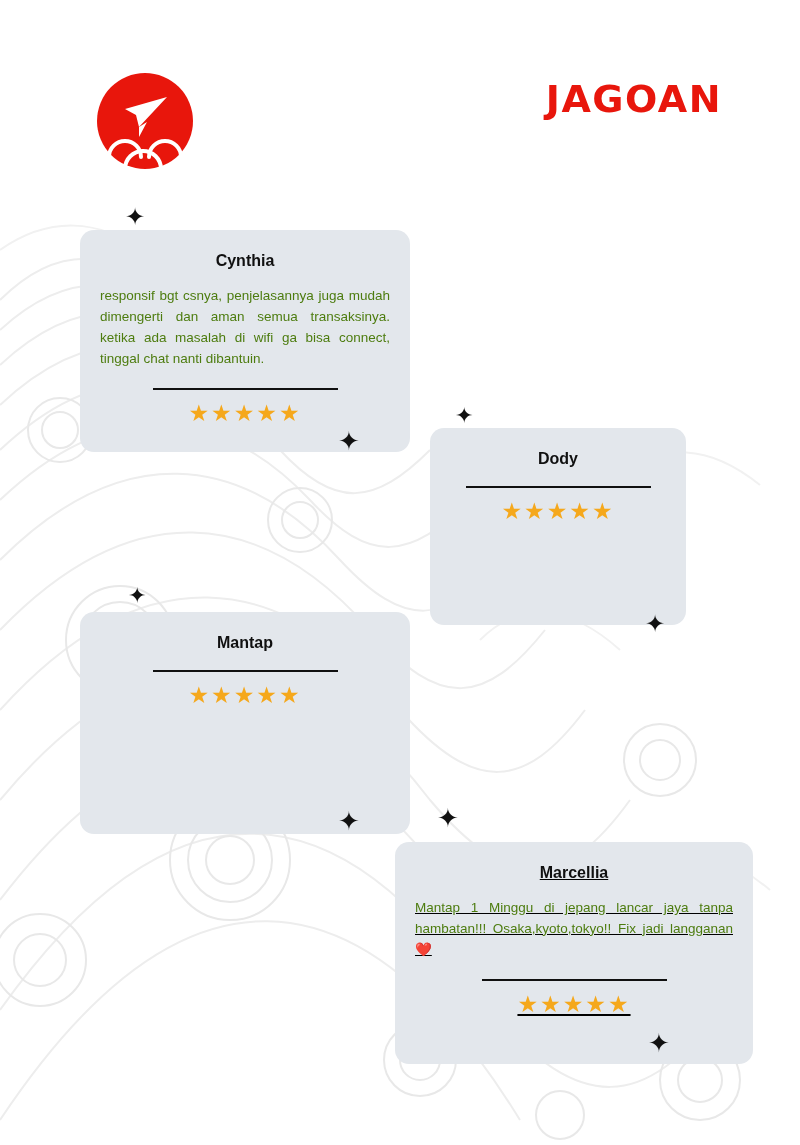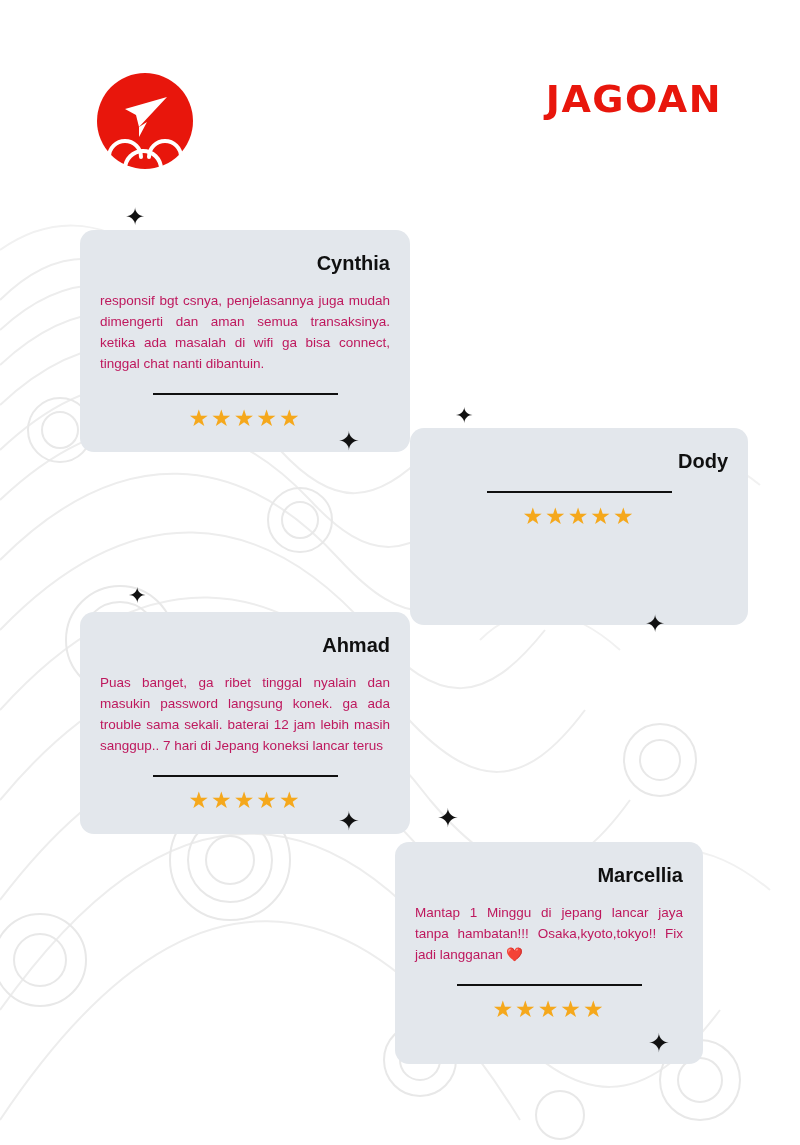--- a/index.html
+++ b/index.html
@@ -67,31 +67,31 @@
   
   .card {
     position: absolute;
     background: #e3e7ec;
     border-radius: 14px;
     box-sizing: border-box;
     padding: 22px 20px 18px 20px;
     z-index: 2;
   }
   .card-name {
-    text-align: right;
-    font-size: 20px;
+    text-align: center;
+    font-size: 16px;
     font-weight: bold;
     color: #101010;
     margin-bottom: 16px;
     font-family: "Liberation Sans", sans-serif;
   }
   .card-text {
     font-size: 13.5px;
     line-height: 1.55;
-    color: #be185d;
+    color: #4d7c0f;
     text-align: justify;
     text-justify: inter-word;
     font-family: "Liberation Sans", sans-serif;
   }
   .divider {
     width: 185px;
     height: 2px;
     background: #101010;
     margin: 18px auto 12px auto;
   }
@@ -99,23 +99,23 @@
     text-align: center;
     color: #F5A81C;
     font-size: 23px;
     letter-spacing: 2px;
     line-height: 1;
     font-family: "DejaVu Sans", sans-serif;
   }
 
   
   #card-cynthia   { left: 80px;  top: 230px; width: 330px; height: 222px; }
-  #card-dody      { left: 410px; top: 428px; width: 338px; height: 197px; }
+  #card-dody      { left: 430px; top: 428px; width: 256px; height: 197px; }
   #card-ahmad     { left: 80px;  top: 612px; width: 330px; height: 222px; }
-  #card-marcellia { left: 395px; top: 842px; width: 308px; height: 222px; }
+  #card-marcellia { left: 395px; top: 842px; width: 358px; height: 222px; text-decoration: underline; }
 
   
   .sparkle {
     position: absolute;
     z-index: 4;
     color: #111;
   }
 </style>
 </head>
 <body>
@@ -193,22 +193,21 @@
     <div class="stars">★★★★★</div>
   </div>
 
   <div class="card" id="card-dody">
     <div class="card-name">Dody</div>
     <div class="divider"></div>
     <div class="stars">★★★★★</div>
   </div>
 
   <div class="card" id="card-ahmad">
-    <div class="card-name">Ahmad</div>
-    <div class="card-text">Puas banget, ga ribet tinggal nyalain dan masukin password langsung konek. ga ada trouble sama sekali. baterai 12 jam lebih masih sanggup.. 7 hari di Jepang koneksi lancar terus</div>
+    <div class="card-name">Mantap</div>
     <div class="divider"></div>
     <div class="stars">★★★★★</div>
   </div>
 
   <div class="card" id="card-marcellia">
     <div class="card-name">Marcellia</div>
     <div class="card-text">Mantap 1 Minggu di jepang lancar jaya tanpa hambatan!!! Osaka,kyoto,tokyo!! Fix jadi langganan ❤️</div>
     <div class="divider"></div>
     <div class="stars">★★★★★</div>
   </div>

